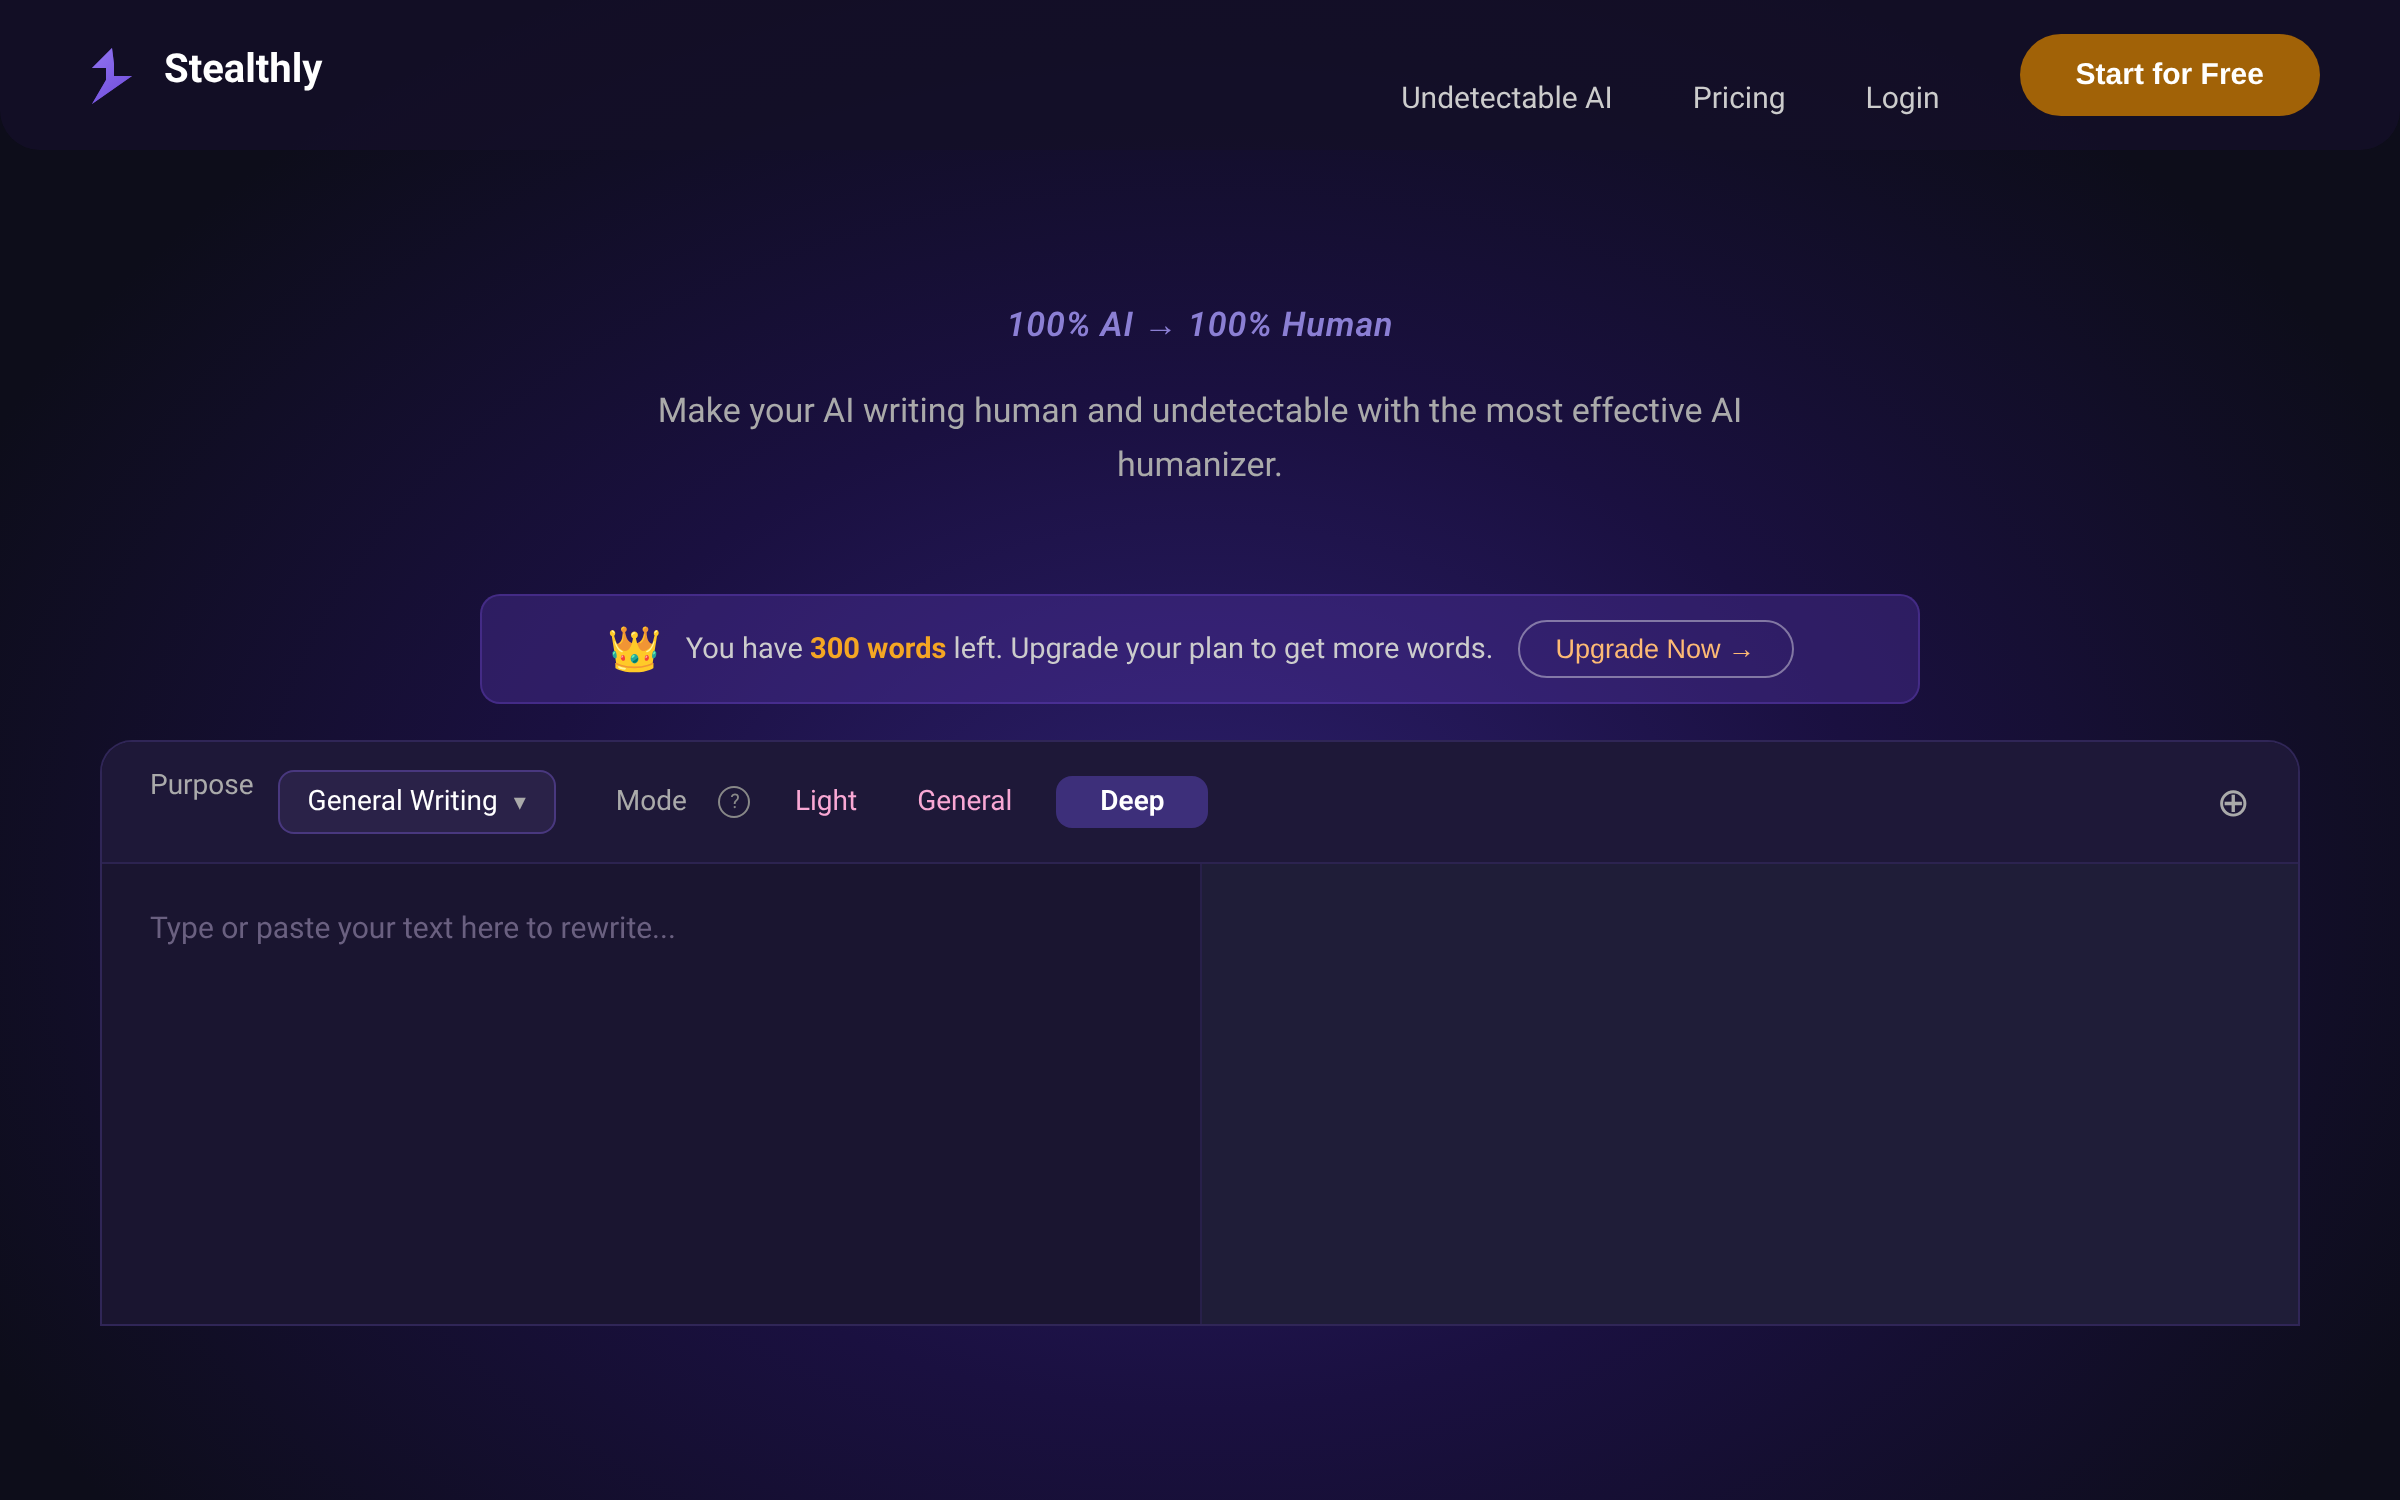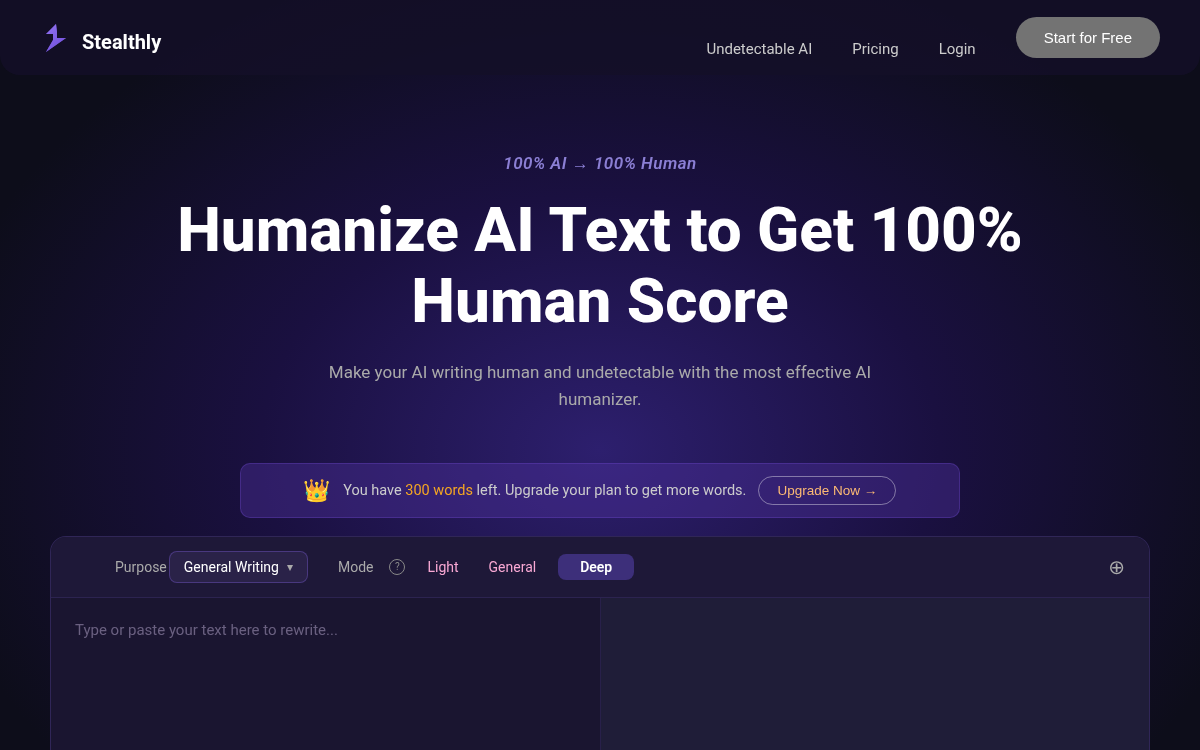--- a/index.html
+++ b/index.html
@@ -36,21 +36,21 @@
       align-items: center;
       justify-content: space-between;
       padding: 0 40px;
       height: 75px;
       background: rgba(20, 15, 40, 0.85);
       border-radius: 0 0 20px 20px;
     }
 
     .logo {
       display: flex;
-      align-items: flex-end;
+      align-items: flex-start;
       gap: 10px;
       color: white;
       font-weight: 700;
       font-size: 20px;
       text-decoration: none;
     }
 
     .logo-icon {
       width: 32px;
       height: 32px;
@@ -64,27 +64,27 @@
     }
 
     .nav-link {
       color: #ccc;
       text-decoration: none;
       font-size: 15px;
       cursor: pointer;
     }
 
     .start-btn {
-      background: #737373;
+      background: #a16207;
       color: white;
       border: none;
       padding: 12px 28px;
       border-radius: 25px;
       font-size: 15px;
-      font-weight: 400;
+      font-weight: 700;
       cursor: pointer;
     }
 
     
     .hero {
       position: relative;
       z-index: 5;
       text-align: center;
       padding: 50px 40px 20px;
     }
@@ -138,21 +138,21 @@
       font-size: 22px;
     }
 
     .upgrade-banner .text {
       color: #ccc;
       font-size: 14.5px;
     }
 
     .upgrade-banner .words-count {
       color: #f5a623;
-      font-weight: 400;
+      font-weight: 700;
     }
 
     .upgrade-btn {
       background: transparent;
       color: #fdba74;
       border: 1.5px solid rgba(255, 255, 255, 0.4);
       border-radius: 20px;
       padding: 6px 18px;
       font-size: 13.5px;
       cursor: pointer;
@@ -179,23 +179,21 @@
       display: flex;
       align-items: center;
       padding: 14px 24px;
       background: #1e1838;
       border-bottom: 1px solid rgba(100, 80, 180, 0.2);
       gap: 30px;
     }
 
     .toolbar-purpose {
       display: flex;
-      align-items: center;
-      gap: 2px;
-      margin-left: 40px;
+      gap: 12px;
     }
 
     .toolbar-label {
       color: #aaa;
       font-size: 14px;
     }
 
     .purpose-select {
       display: flex;
       align-items: center;
@@ -316,21 +314,20 @@
   <div class="nav-links">
     <a class="nav-link" href="#">Undetectable AI</a>
     <a class="nav-link" href="#">Pricing</a>
     <a class="nav-link" href="#">Login</a>
     <button class="start-btn">Start for Free</button>
   </div>
 </nav>
 
 <section class="hero">
   <div class="hero-badge">100% AI → 100% Human</div>
-  <h1 class="hero-title">Humanize AI Text to Get 100% Human Score</h1>
   <p class="hero-subtitle">Make your AI writing human and undetectable with the most effective AI humanizer.</p>
 </section>
 
 <div class="upgrade-banner">
   <span class="crown">👑</span>
   <span class="text">
     <span>You have</span>
     <span class="words-count"> 300 words </span>
     <span>left. Upgrade your plan to get more words.</span>
   </span>

